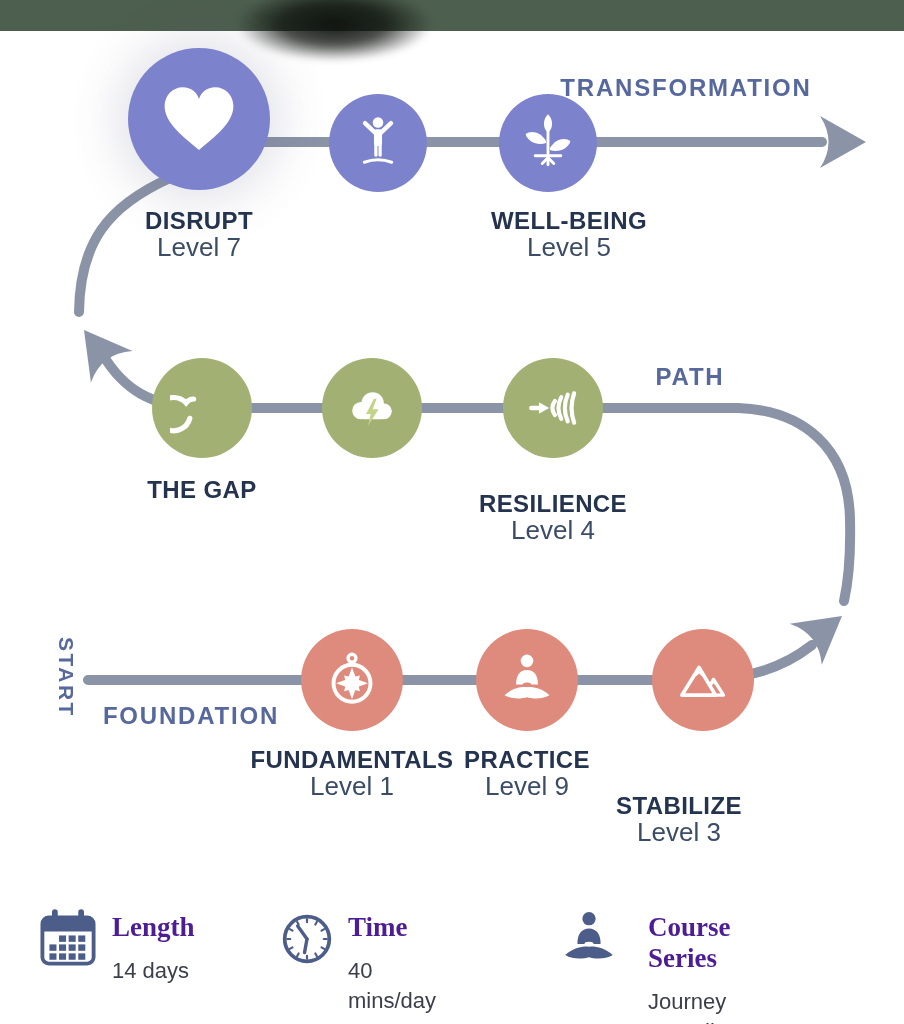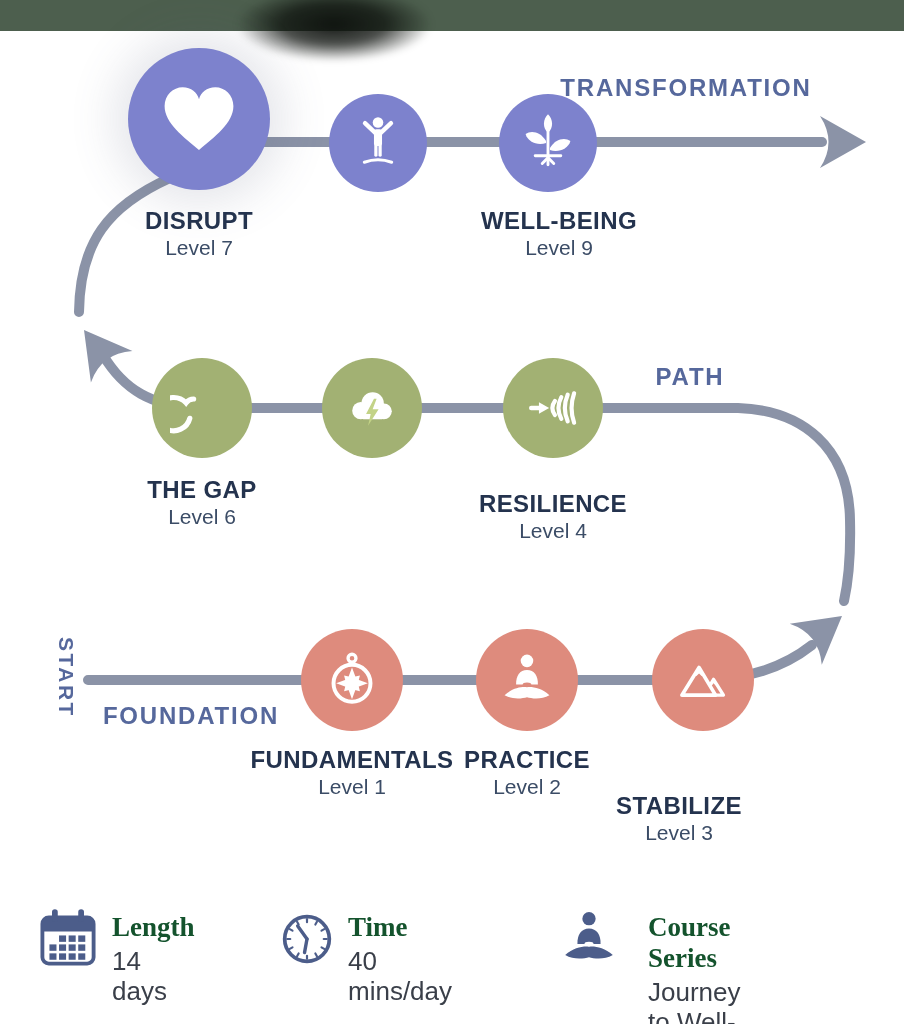--- a/index.html
+++ b/index.html
@@ -23,36 +23,36 @@
   .wellbeing{left:499px;top:94px;width:98px;height:98px;}
   .thegap{left:152px;top:358px;width:100px;height:100px;}
   .disrupt{left:322px;top:358px;width:100px;height:100px;}
   .resilience{left:503px;top:358px;width:100px;height:100px;}
   .fundamentals{left:301px;top:629px;width:102px;height:102px;}
   .practice{left:476px;top:629px;width:102px;height:102px;}
   .stabilize{left:652px;top:629px;width:102px;height:102px;}
   
   .node-label{position:absolute;width:250px;text-align:center;}
   .node-title{font-size:24px;font-weight:700;color:#24334e;letter-spacing:0.4px;line-height:27px;}
-  .node-level{font-size:21px;color:#3b4c66;line-height:25px;margin-top:1px;}
-  .lbl-kindness{left:74px;top:207px;}   .lbl-confidence{left:253px;top:207px;} .lbl-wellbeing{left:434px;top:207px;}
+  .node-level{font-size:26px;color:#3b4c66;line-height:25px;margin-top:1px;}
+  .lbl-kindness{left:74px;top:207px;}   .lbl-confidence{left:253px;top:207px;} .lbl-wellbeing{left:444px;top:207px;}
   .lbl-thegap{left:77px;top:476px;}     .lbl-disrupt{left:247px;top:476px;}    .lbl-resilience{left:428px;top:476px;margin-top:14px;}
   .lbl-fundamentals{left:227px;top:746px;} .lbl-practice{left:402px;top:746px;} .lbl-stabilize{left:554px;top:746px;margin-top:46px;}
   
   .section-label{position:absolute;font-size:24px;font-weight:700;color:#56689c;letter-spacing:1.8px;text-align:center;}
   .sec-transformation{left:526px;top:74px;width:320px;}
   .sec-path{left:610px;top:363px;width:160px;}
   .sec-foundation{left:41px;top:702px;width:300px;}
   .sec-start{left:44px;top:637px;width:34px;writing-mode:vertical-rl;letter-spacing:2.5px;font-size:21px;}
   
   .footer-item{position:absolute;}
   .f-icon{position:absolute;}
   .f-text{position:absolute;}
-  .f-heading{font-family:"Liberation Serif",serif;font-size:27px;font-weight:700;color:#14532d;line-height:31px;}
-  .f-value{font-size:26px;color:#3a3f49;line-height:30px;margin-top:3px;}
+  .f-heading{font-family:"Liberation Serif",serif;font-size:27px;font-weight:700;color:#4c1d95;line-height:31px;}
+  .f-value{font-size:22px;color:#3a3f49;line-height:30px;margin-top:13px;}
 </style>
 </head>
 <body>
 
 <div id="stage">
 
   <div class="top-band"></div>
   <div class="shadow-blob"></div>
 
   <svg class="routes" width="904" height="1024" viewBox="0 0 904 1024">
@@ -168,37 +168,36 @@
       <polygon points="44,31 52,44 48,44 44,40 40,44 36,44" fill="#fff"></polygon>
     </svg>
   </div>
 
   <div class="node-label lbl-kindness">
     <div class="node-title">DISRUPT</div>
     <div class="node-level">Level 7</div>
   </div>
   <div class="node-label lbl-wellbeing">
     <div class="node-title">WELL-BEING</div>
-    <div class="node-level">Level 9</div>
+    <div class="node-level">Level 5</div>
   </div>
   <div class="node-label lbl-thegap">
     <div class="node-title">THE GAP</div>
-    <div class="node-level">Level 6</div>
   </div>
   <div class="node-label lbl-resilience">
     <div class="node-title">RESILIENCE</div>
     <div class="node-level">Level 4</div>
   </div>
   <div class="node-label lbl-fundamentals">
     <div class="node-title">FUNDAMENTALS</div>
     <div class="node-level">Level 1</div>
   </div>
   <div class="node-label lbl-practice">
     <div class="node-title">PRACTICE</div>
-    <div class="node-level">Level 2</div>
+    <div class="node-level">Level 9</div>
   </div>
   <div class="node-label lbl-stabilize">
     <div class="node-title">STABILIZE</div>
     <div class="node-level">Level 3</div>
   </div>
 
   <div class="footer-item">
     <svg class="f-icon" style="left:36px;top:906px;" width="64" height="64" viewBox="0 0 100 100">
       <rect x="10" y="18" width="80" height="72" rx="10" fill="none" stroke="#4c5d8a" stroke-width="6"></rect>
       <path d="M10 40 V28 a10 10 0 0 1 10 -10 h60 a10 10 0 0 1 10 10 v12 z" fill="#4c5d8a"></path>

